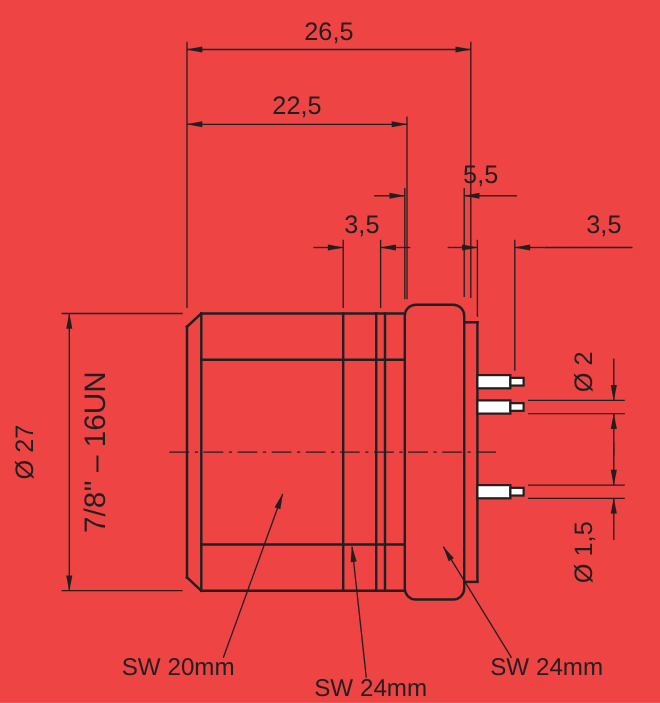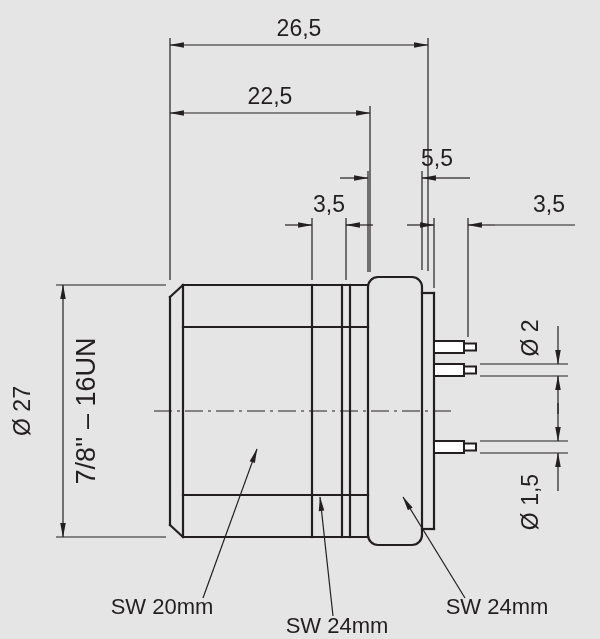--- a/index.html
+++ b/index.html
@@ -1,17 +1,17 @@
 <!DOCTYPE html>
 <html><head>
 <meta charset="utf-8">
 <style>
   html, body { margin: 0; padding: 0; background: #ffffff; }
   .canvas {
-    width: 600px; height: 639px; background: #e5e5e5; overflow: hidden;
+    width: 600px; height: 639px; background: #ef4444; overflow: hidden;
     font-family: "Liberation Sans", sans-serif; position: relative;
   }
   svg { display: block; }
   .outline  { stroke: #231f20; stroke-width: 2.2; fill: none; stroke-linecap: square; }
   .outline2 { stroke: #231f20; stroke-width: 2;   fill: #ffffff; }
   .thin     { stroke: #231f20; stroke-width: 1.2; fill: none; }
   .centerline { stroke: #231f20; stroke-width: 1; fill: none; stroke-dasharray: 18 5 3 5; }
   text { fill: #231f20; font-family: "Liberation Sans", sans-serif; }
   .dimtext    { font-size: 23px; text-anchor: middle; }
   .swtext     { font-size: 22px; text-anchor: middle; }

